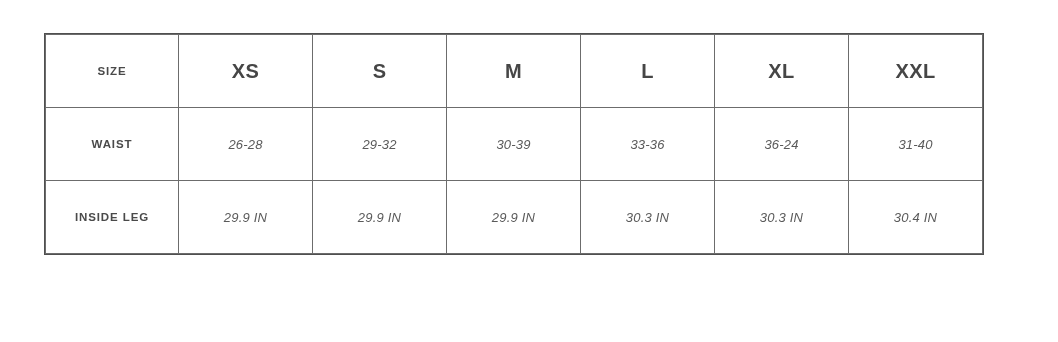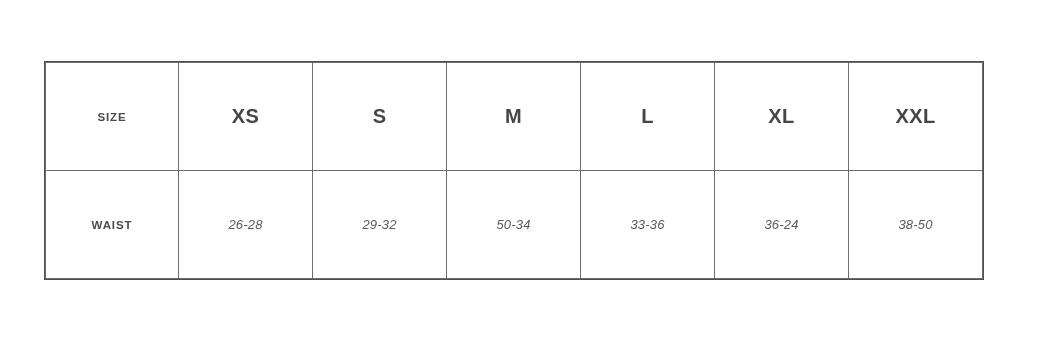--- a/index.html
+++ b/index.html
@@ -11,21 +11,21 @@
     width: 1058px;
     height: 342px;
     font-family: "Liberation Sans", sans-serif;
     overflow: hidden;
     position: relative;
   }
 
   #size-chart-wrap {
     position: absolute;
     left: 45px;
-    top: 62px;
+    top: 34px;
     width: 938px;
     height: 217px;
   }
 
   table.size-chart {
     border-collapse: collapse;
     table-layout: fixed;
     width: 938px;
     height: 217px;
     background: #ffffff;
@@ -97,21 +97,30 @@
         <td class="size-head">M</td>
         <td class="size-head">L</td>
         <td class="size-head">XL</td>
         <td class="size-head">XXL</td>
       </tr>
 
       <tr>
         <td class="row-label">WAIST</td>
         <td class="measure">26-28</td>
         <td class="measure">29-32</td>
-        <td class="measure">50-34</td>
+        <td class="measure">30-39</td>
         <td class="measure">33-36</td>
         <td class="measure">36-24</td>
-        <td class="measure">38-50</td>
+        <td class="measure">31-40</td>
       </tr>
 
+      <tr>
+        <td class="row-label">INSIDE LEG</td>
+        <td class="measure">29.9 IN</td>
+        <td class="measure">29.9 IN</td>
+        <td class="measure">29.9 IN</td>
+        <td class="measure">30.3 IN</td>
+        <td class="measure">30.3 IN</td>
+        <td class="measure">30.4 IN</td>
+      </tr>
     </tbody>
   </table>
 </div>
 
 </body></html>

